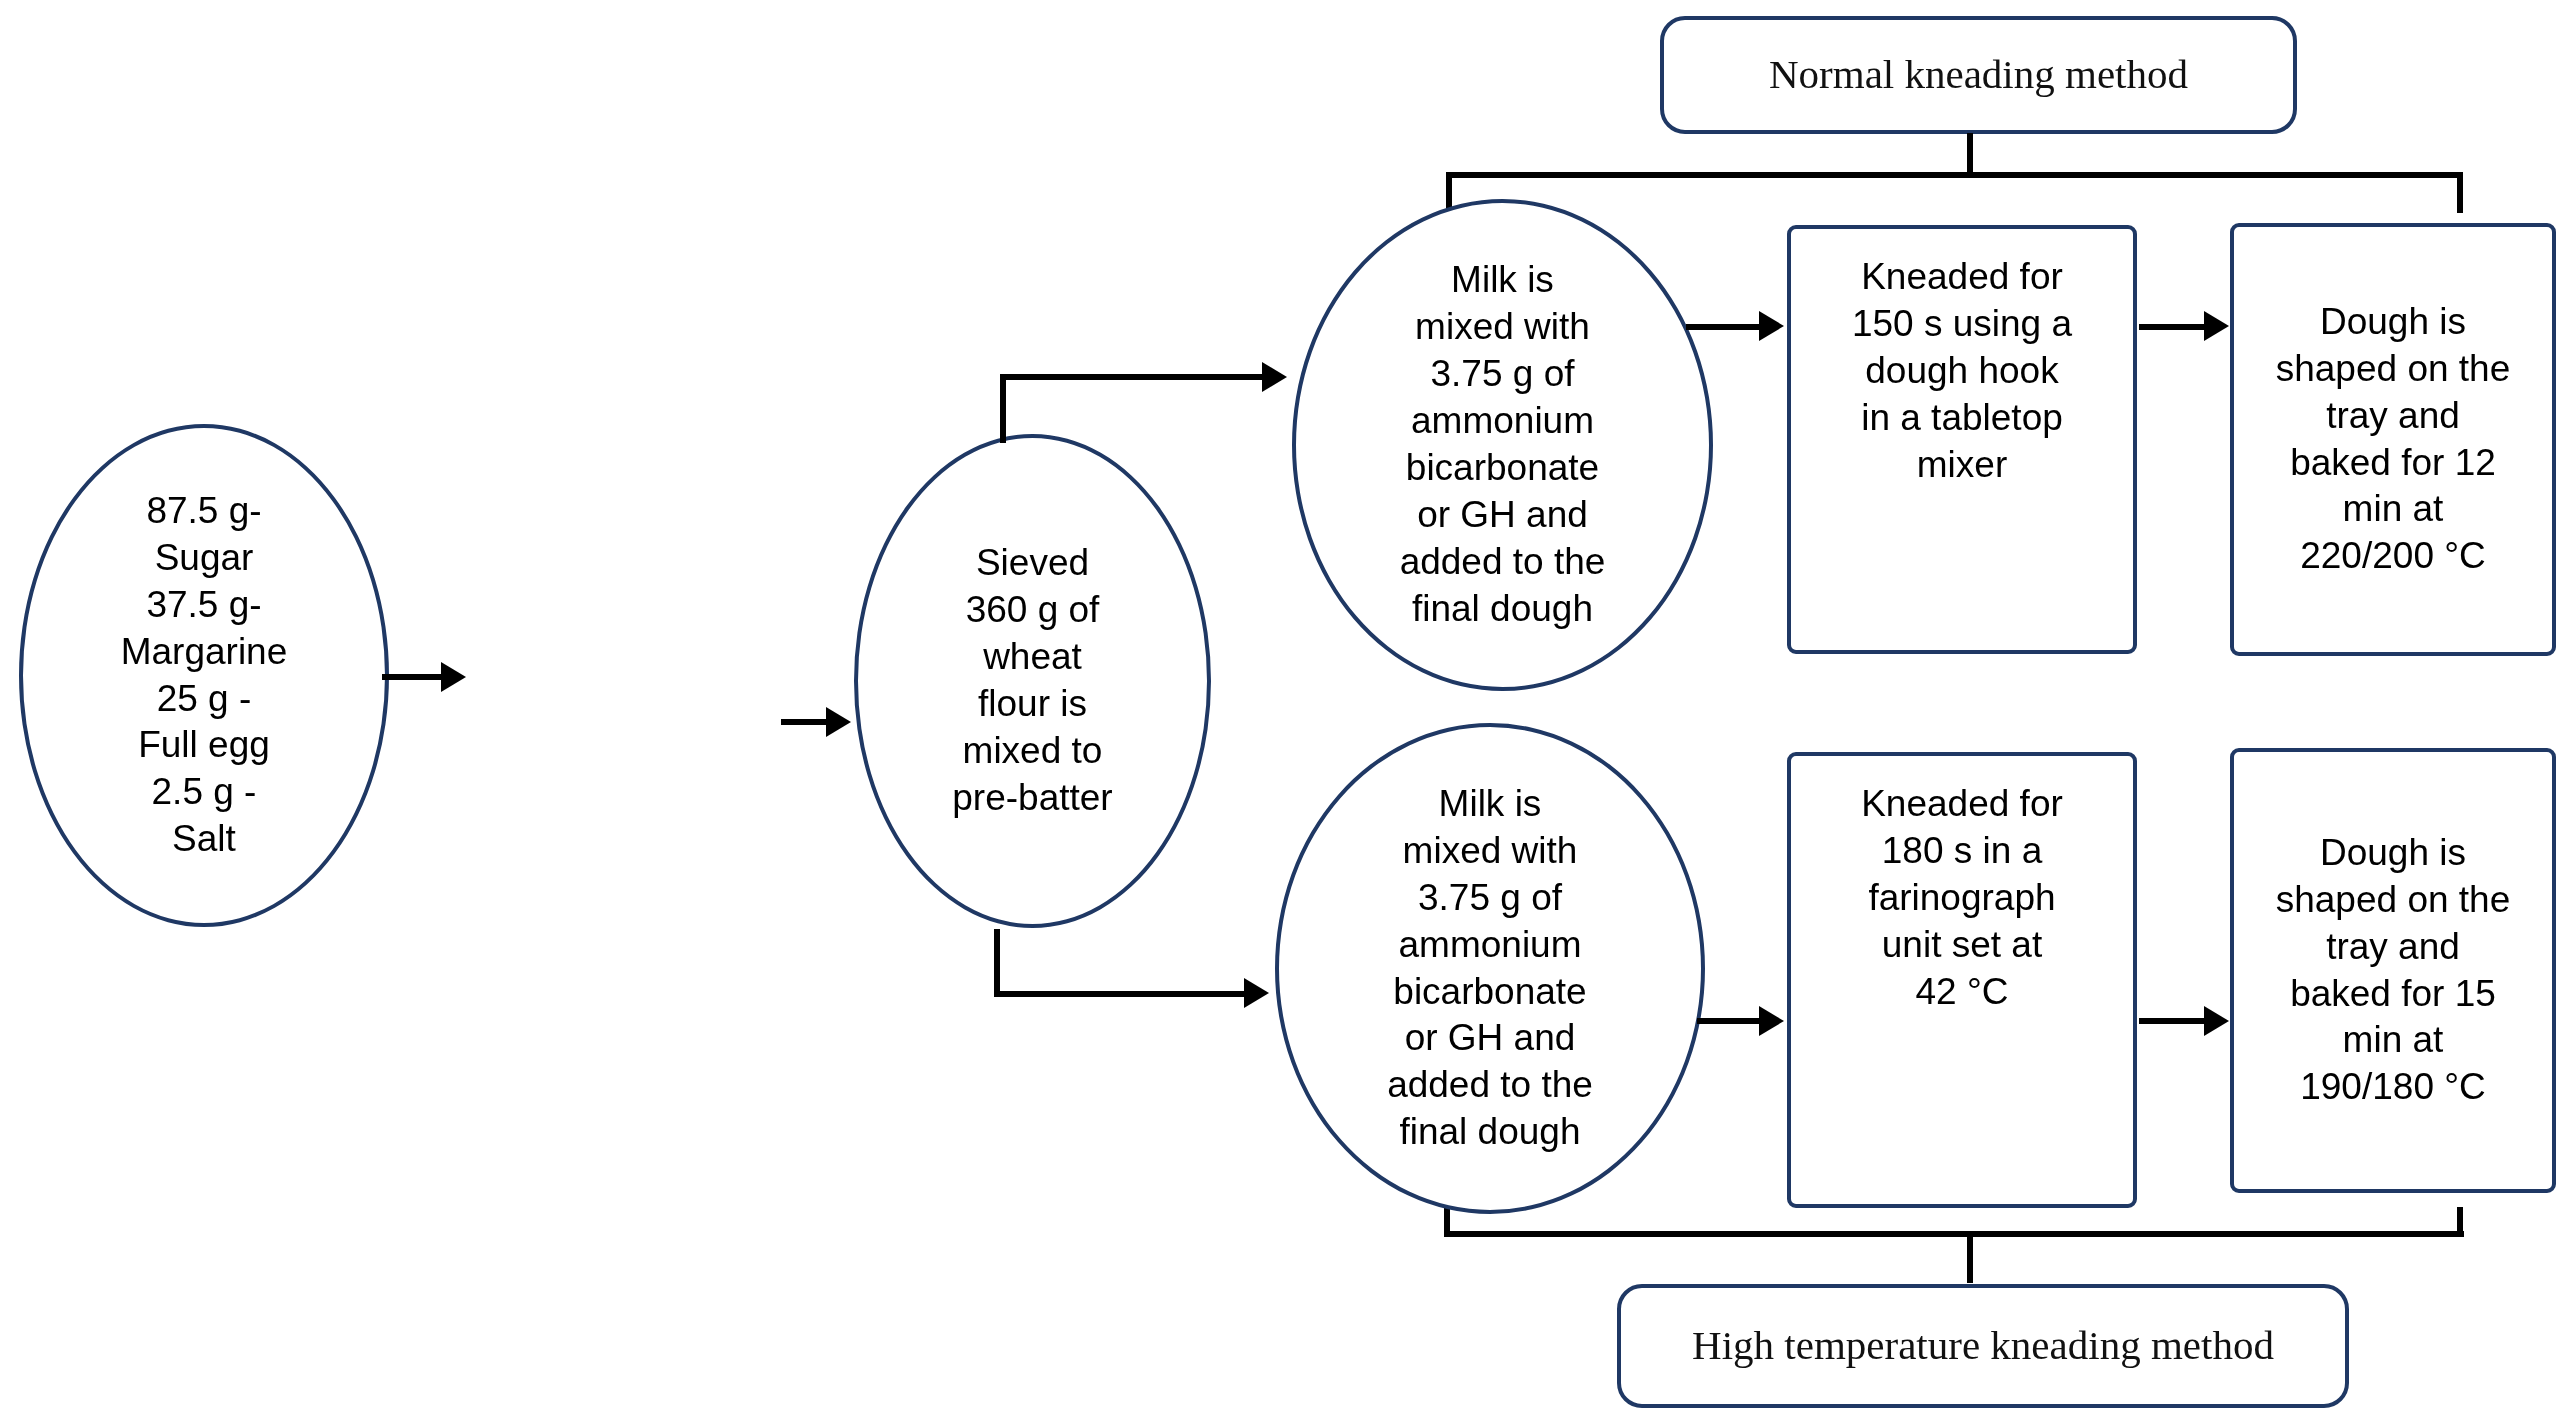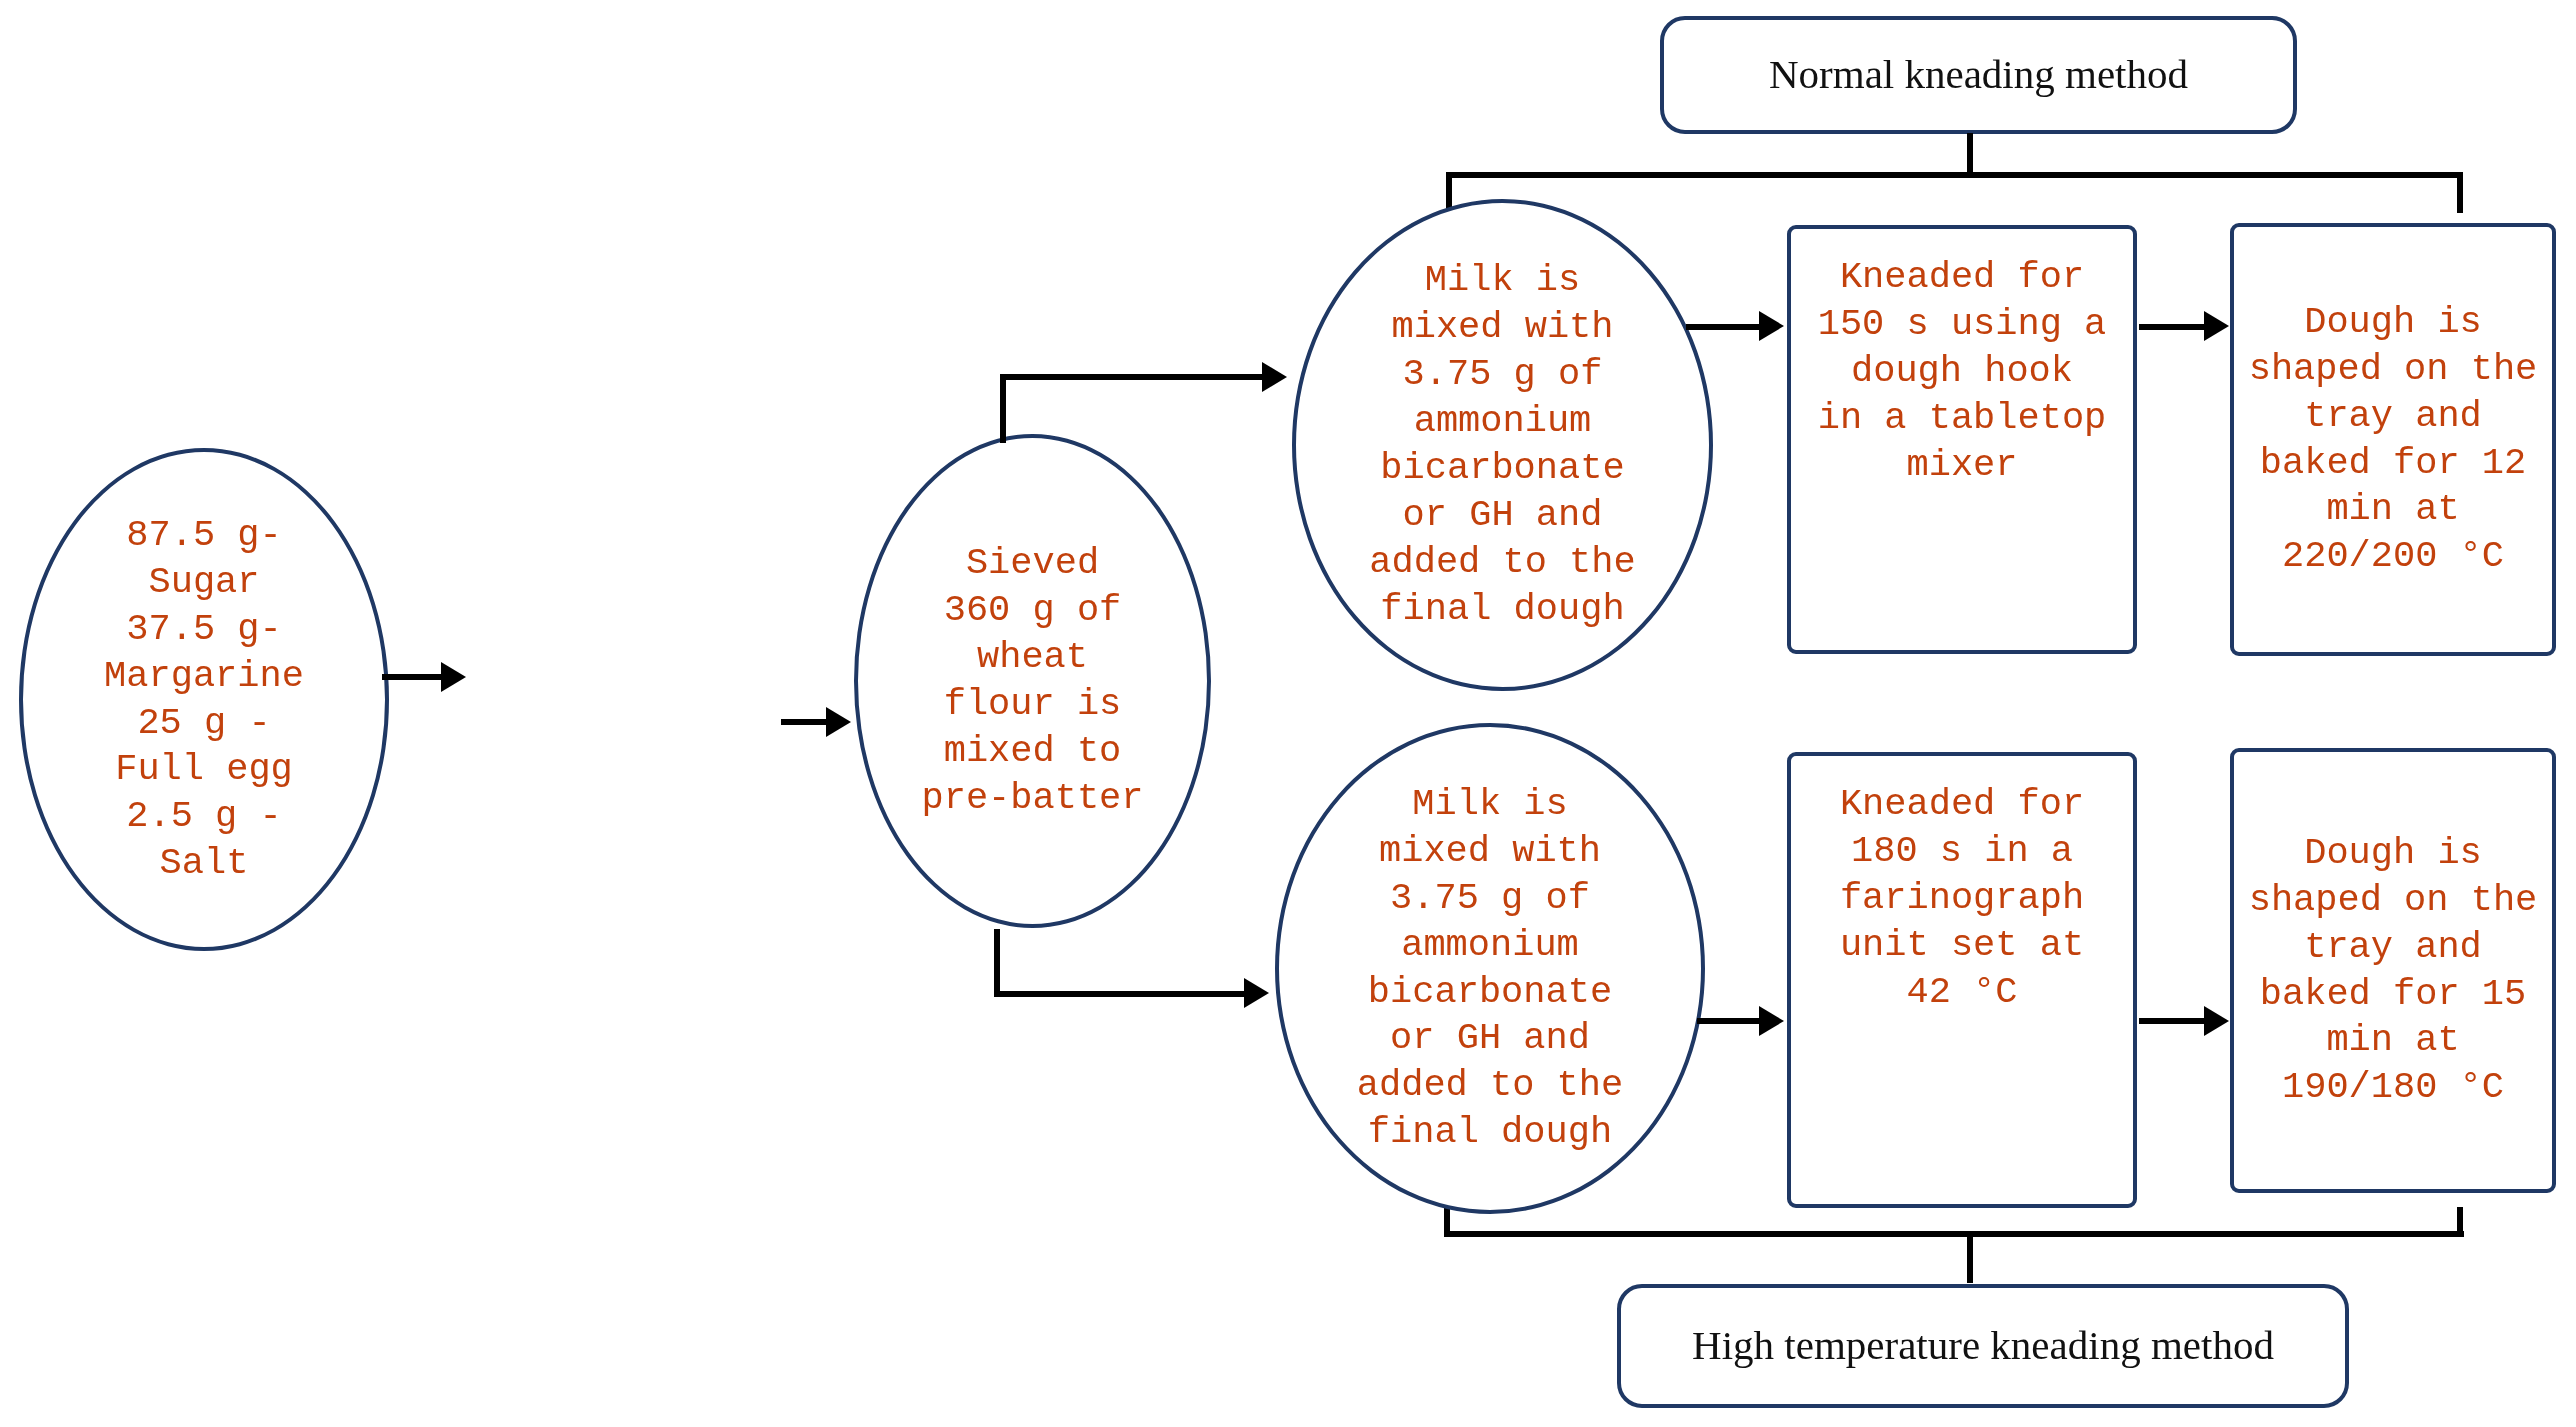--- a/index.html
+++ b/index.html
@@ -25,22 +25,22 @@
     justify-content: center;
     text-align: center;
   }
   .ellipse { border-radius: 50%; }
   .rbox { border-radius: 9px; }
   .rbox.small-radius { border-radius: 44px; }
   .node-text {
     white-space: pre-line;
     font-size: 37px;
     line-height: 1.27;
-    color: #c2410c;
-    font-family: Liberation Mono, monospace;
+    color: #000000;
+    font-family: Liberation Sans, sans-serif;
   }
   .top-aligned { align-items: flex-start; }
   .top-aligned .node-text { padding-top: 25px; }
   .lbox {
     position: absolute;
     box-sizing: border-box;
     background: #ffffff;
     border: 4.8px solid #1f3864;
     border-radius: 25px;
     display: flex;
@@ -83,21 +83,21 @@
   <div class="line" style="left:1446px; top:172px; width:1017px; height:6.2px;"></div>
   <div class="line" style="left:1446px; top:172px; width:6.2px; height:41px;"></div>
   <div class="line" style="left:2457px; top:172px; width:6.2px; height:41px;"></div>
   <div class="line" style="left:1967px; top:133px; width:6.2px; height:42px;"></div>
 
   <div class="line" style="left:1444px; top:1231px; width:1020px; height:6.2px;"></div>
   <div class="line" style="left:1444px; top:1207px; width:6.2px; height:27.5px;"></div>
   <div class="line" style="left:2457px; top:1207px; width:6.2px; height:27.5px;"></div>
   <div class="line" style="left:1967px; top:1235px; width:6.2px; height:48px;"></div>
 
-  <div class="node ellipse" style="left:19px; top:448px; width:370px; height:503px;">
+  <div class="node ellipse" style="left:19px; top:424px; width:370px; height:503px;">
     <div class="node-text">87.5 g-
 Sugar
 37.5  g-
 Margarine
 25 g -
 Full egg
 2.5 g -
 Salt</div>
   </div>
 

